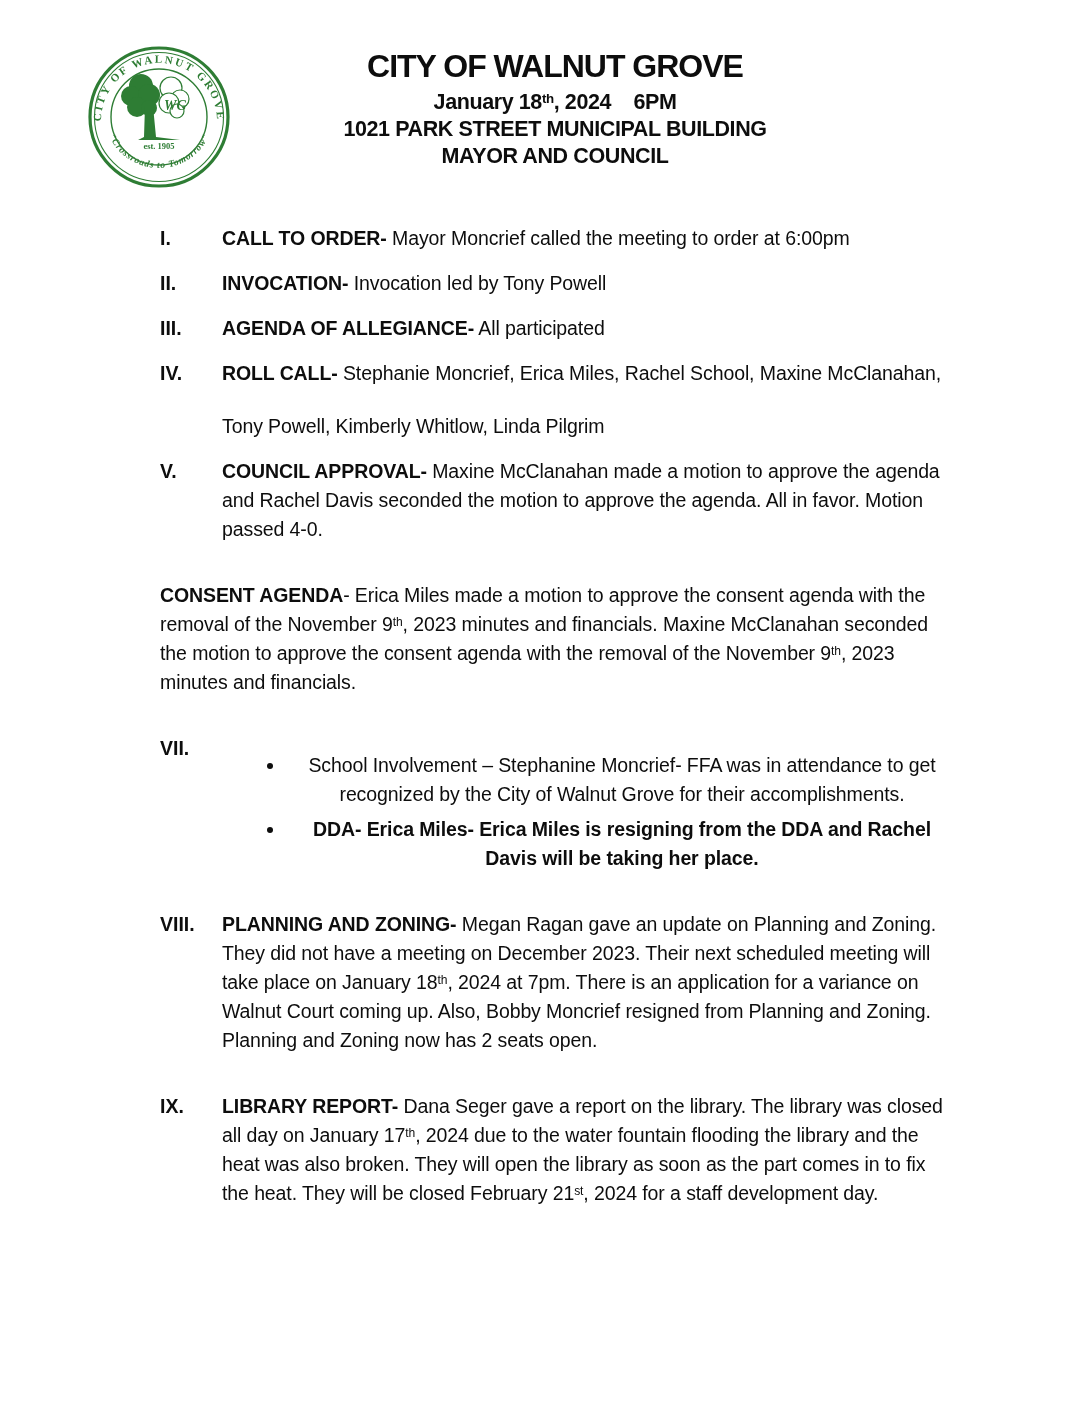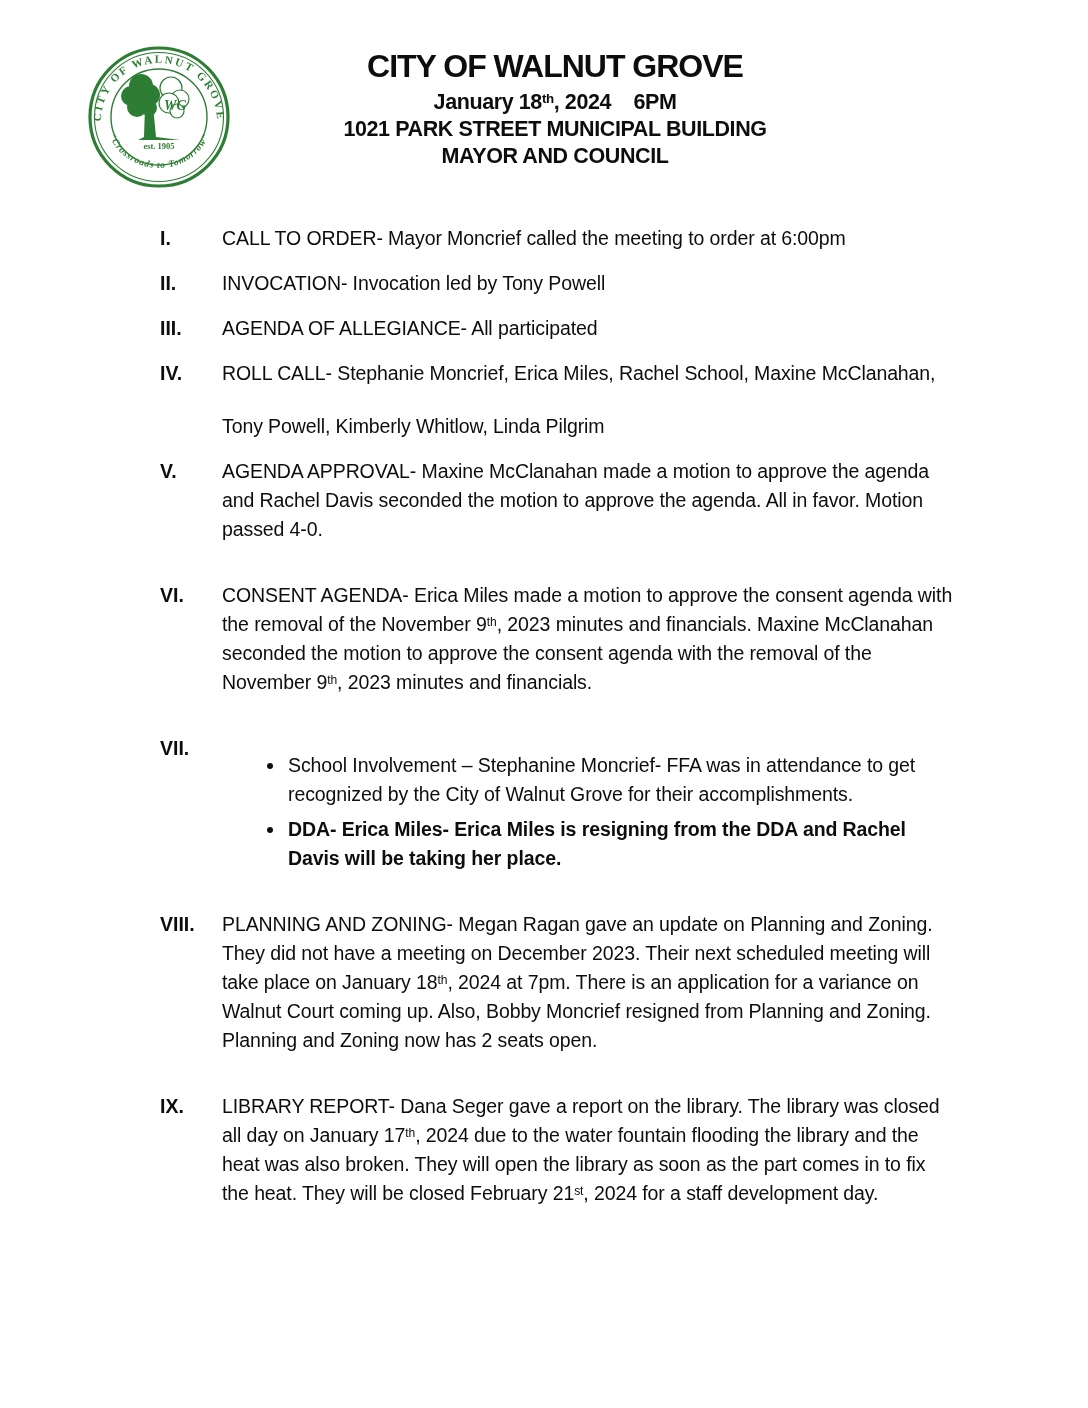--- a/index.html
+++ b/index.html
@@ -46,26 +46,27 @@
   .numeral{
     flex:none;width:62px;
     font-weight:700;font-size:19.5px;line-height:29px;
   }
   .item-body{
     flex:1;
     font-size:19.5px;line-height:29px;letter-spacing:-0.1px;
   }
   .item-body p{margin:0;}
   .item-body p + p{margin-top:24px;}
-  .b{font-weight:400;}
+  .b{font-weight:700;}
 
   ul.bullets{
     list-style:disc;
     margin:17px 0 0 0;
     padding-left:64px;
+    text-align:center;
   }
   ul.bullets li{padding-left:2px;}
   ul.bullets li + li{margin-top:6px;font-weight:bold;}
 </style>
 </head>
 <body>
 
 <div class="page">
 
   <div class="seal">
@@ -132,25 +133,24 @@
       <div class="item">
         <div class="numeral">IV.</div>
         <div class="item-body">
           <p><span class="b">ROLL CALL-</span><span> Stephanie Moncrief, Erica Miles, Rachel School, Maxine McClanahan,</span></p>
           <p><span>Tony Powell, Kimberly Whitlow, Linda Pilgrim</span></p>
         </div>
       </div>
       <div class="item">
         <div class="numeral">V.</div>
         <div class="item-body">
-          <p><span class="b">AGENDA APPROVAL-</span><span> Maxine McClanahan made a motion to approve the agenda and Rachel Davis seconded the motion to approve the agenda. All in favor. Motion passed 4-0.</span></p>
+          <p><span class="b">COUNCIL APPROVAL-</span><span> Maxine McClanahan made a motion to approve the agenda and Rachel Davis seconded the motion to approve the agenda. All in favor. Motion passed 4-0.</span></p>
         </div>
       </div>
       <div class="item">
-        <div class="numeral">VI.</div>
         <div class="item-body">
           <p><span class="b">CONSENT AGENDA</span><span>- Erica Miles made a motion to approve the consent agenda with the removal of the November 9</span><sup>th</sup><span>, 2023 minutes and financials. Maxine McClanahan seconded the motion to approve the consent agenda with the removal of the November 9</span><sup>th</sup><span>, 2023 minutes and financials.</span></p>
         </div>
       </div>
       <div class="item">
         <div class="numeral">VII.</div>
         <div class="item-body">
           <ul class="bullets">
             <li><span>School Involvement – Stephanine Moncrief- FFA was in attendance to get recognized by the City of Walnut Grove for their accomplishments.</span></li>
             <li><span>DDA- Erica Miles- Erica Miles is resigning from the DDA and Rachel Davis will be taking her place.</span></li>

